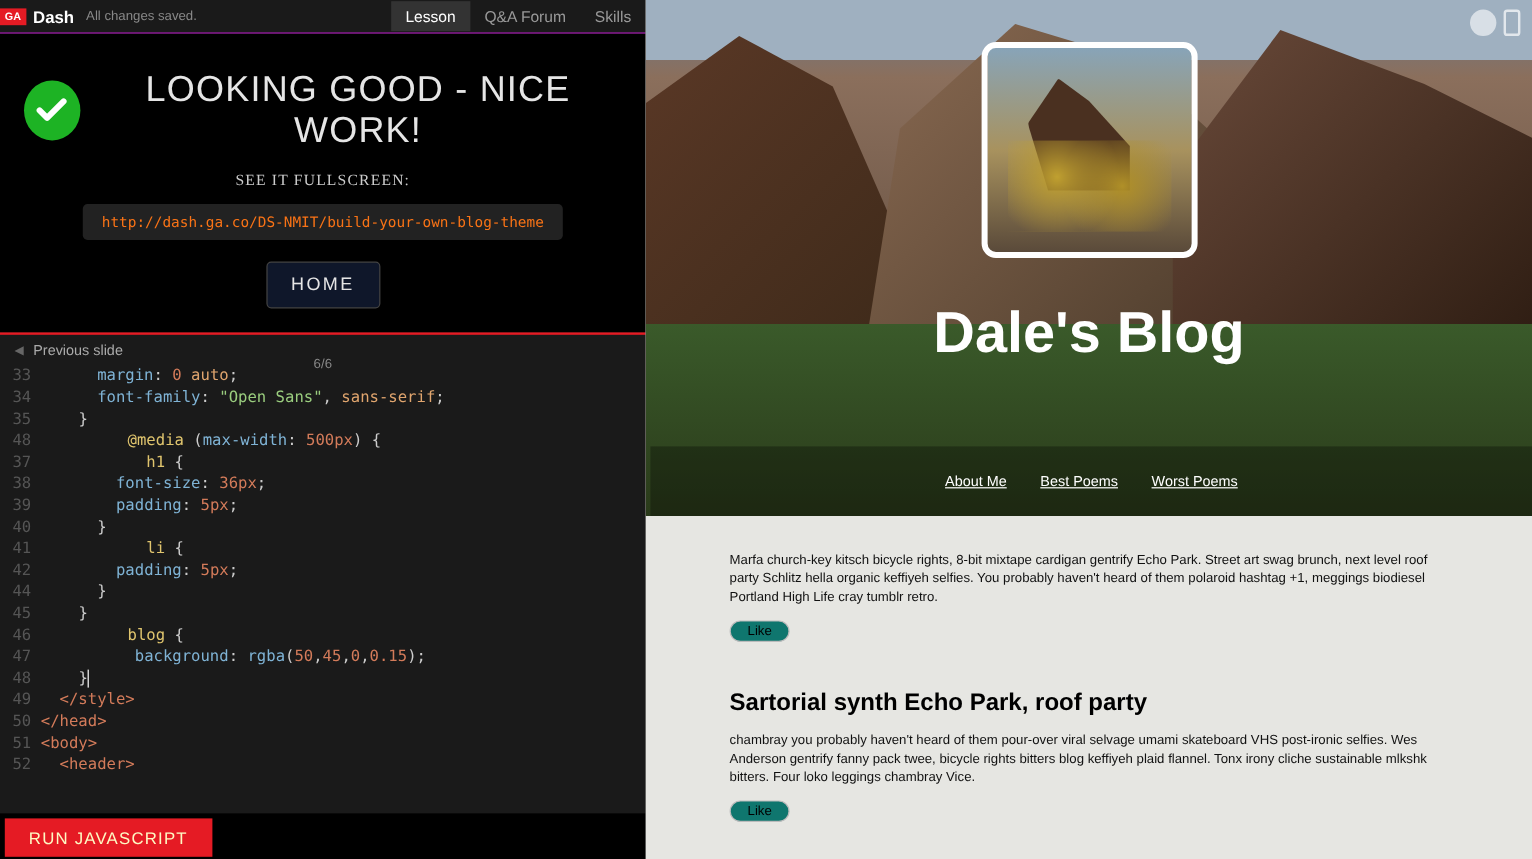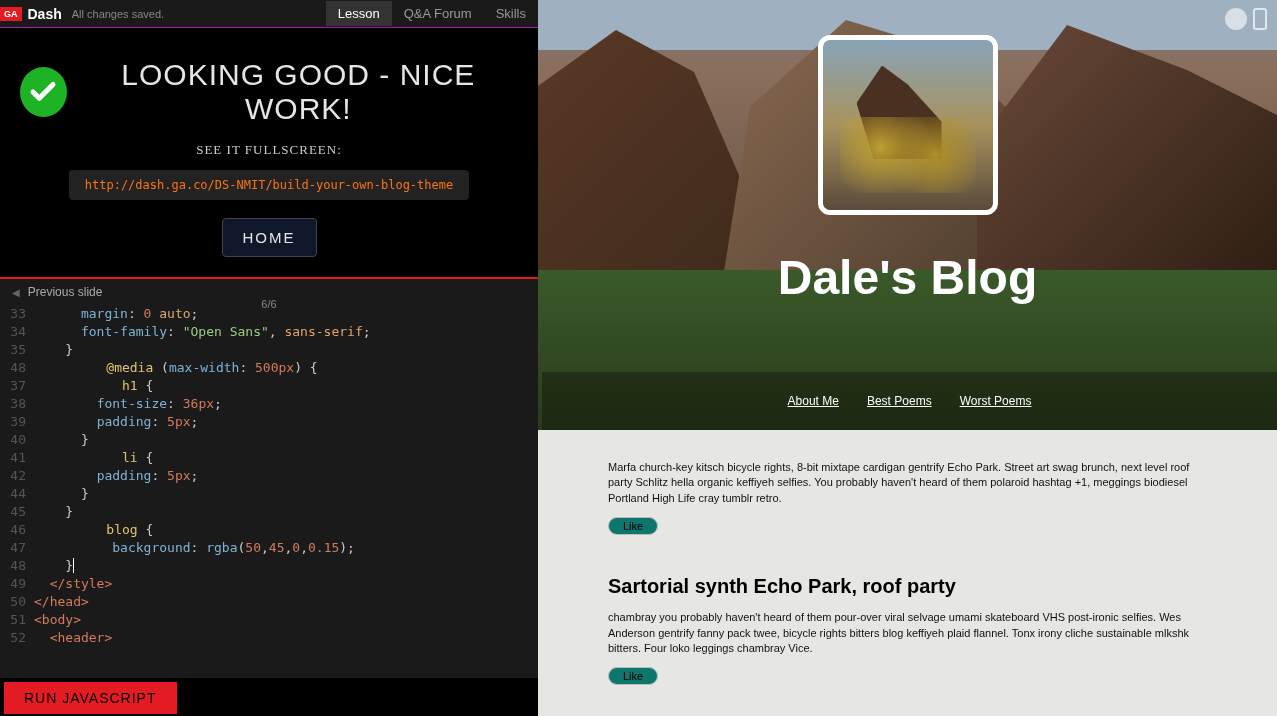--- a/index.html
+++ b/index.html
@@ -42,21 +42,21 @@
 .c-val { color: #e0a56e; }
 .c-num { color: #d37b5a; }
 .c-punc { color: #ccc; }
 .c-str { color: #9acd7e; }
 .c-func { color: #7fb3d5; }
 .c-tag { color: #d37b5a; }
 .c-sel { color: #e0c56e; margin-left: 41px; }
 
 
 .run-bar { height: 38px; background: #000; padding: 4px; }
-.run-btn { background: #e51b24; color: #000000; font-family: Impact, "Arial Black", sans-serif; font-size: 14px; letter-spacing: 1px; padding: 8px 20px; border: none; cursor: pointer; }
+.run-btn { background: #e51b24; color: #fef9c3; font-family: Impact, "Arial Black", sans-serif; font-size: 14px; letter-spacing: 1px; padding: 8px 20px; border: none; cursor: pointer; }
 
 
 .preview-hero { height: 430px; position: relative; background: linear-gradient(180deg, #6b7a8f 0%, #8b6f5c 15%, #4a3a2e 100%); overflow: hidden; }
 .mountains { position: absolute; inset: 0; }
 .sky { position: absolute; top: 0; left: 0; right: 0; height: 50px; background: #9fb0c0; }
 .mountain { position: absolute; }
 .m1 { left: 0; top: 30px; width: 260px; height: 280px; background: linear-gradient(135deg, #5a3826 0%, #3a2818 100%); clip-path: polygon(0 100%, 0 20%, 30% 0%, 60% 15%, 100% 100%); }
 .m2 { left: 180px; top: 20px; width: 320px; height: 290px; background: linear-gradient(135deg, #8a6a52 0%, #4a3a2a 100%); clip-path: polygon(0 100%, 10% 30%, 40% 0%, 70% 10%, 100% 40%, 100% 100%); }
 .m3 { right: 0; top: 25px; width: 300px; height: 300px; background: linear-gradient(135deg, #6a4a3a 0%, #2a1a10 100%); clip-path: polygon(0 100%, 0 40%, 30% 0%, 70% 15%, 100% 30%, 100% 100%); }
 .valley { position: absolute; bottom: 0; left: 0; right: 0; height: 160px; background: linear-gradient(180deg, #3a5a2a 0%, #2a3a1a 100%); }

